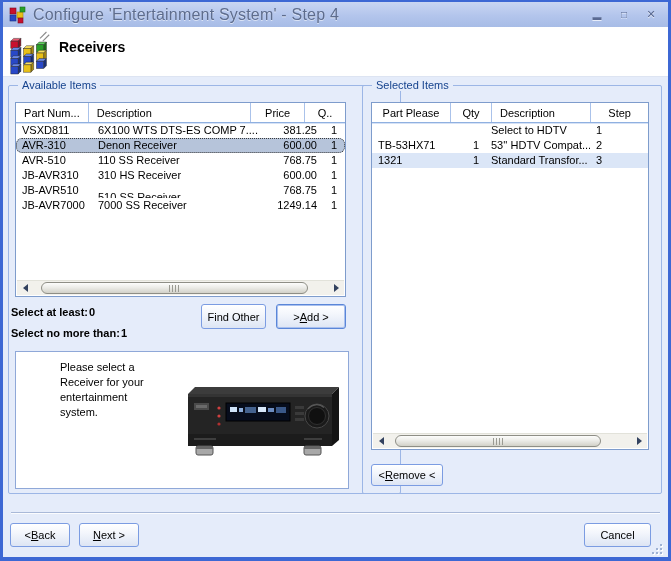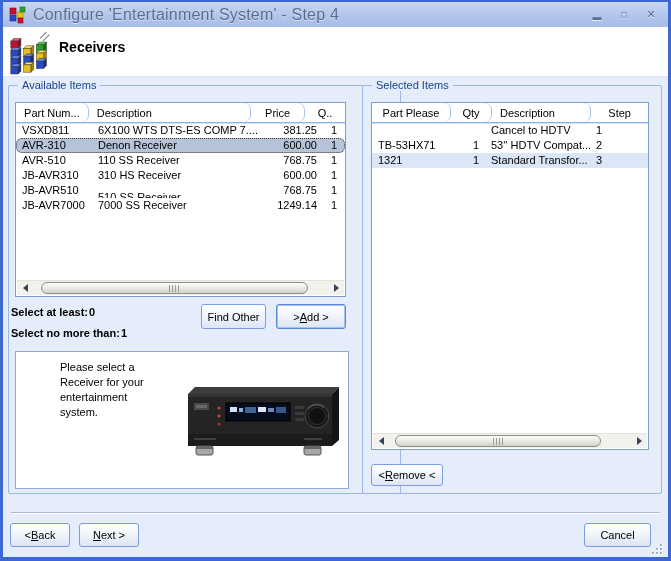--- a/index.html
+++ b/index.html
@@ -36,21 +36,21 @@
     color:#16438e; font-size:11px; }
 
   
   .listview { position:absolute; background:#ffffff; border:1px solid #7e9ccc; overflow:hidden; }
   .lv-avail { left:6px; top:16px; width:331px; height:195px; }
   .lv-sel   { left:8px; top:16px; width:278px; height:348px; }
 
   .lv-head { display:flex; height:20px; border-bottom:1px solid #8fb0e0; box-shadow:0 1px 0 #d6e2f6;
     background:#ffffff; }
   .lv-hcell { height:100%; display:flex; align-items:center; justify-content:center;
-    border-right:1px solid #aac2ea; padding:0 20px; white-space:nowrap; overflow:hidden; color:#000;border-radius:7px; }
+    border-right:1px solid #aac2ea; padding:0 20px; white-space:nowrap; overflow:hidden; color:#000; }
   .lv-hcell.al { justify-content:flex-start; padding-left:8px; }
   .lv-hcell:last-child { border-right:none; }
 
   .lv-body { position:relative; }
   .lv-row { display:flex; height:15px; line-height:15px; }
   .lv-cell { padding:0 6px; white-space:nowrap; overflow:hidden; }
   .row-selected-focus { background:#b6c4da; outline:1px dotted #3a3a3a; outline-offset:-1px;border-radius:6px; }
   .row-selected-soft  { background:#dbe6f7; }
 
   
@@ -321,21 +321,21 @@
         <div class="lv-head" id="sel-head">
             <div class="lv-hcell" style="width: 82px;">Part Please</div>
             <div class="lv-hcell" style="width: 31px;">Qty</div>
             <div class="lv-hcell al" style="width: 105px;">Description</div>
             <div class="lv-hcell" style="width: 58px;">Step</div>
           </div>
         <div class="lv-body" id="sel-rows">
             <div class="lv-row">
               <div class="lv-cell" style="width: 82px; text-align: left;"></div>
               <div class="lv-cell" style="width: 31px; text-align: right;"></div>
-              <div class="lv-cell" style="width: 105px; text-align: left;">Cancel to HDTV</div>
+              <div class="lv-cell" style="width: 105px; text-align: left;">Select to HDTV</div>
               <div class="lv-cell" style="width: 58px; text-align: left;">1</div>
             </div>
             <div class="lv-row">
               <div class="lv-cell" style="width: 82px; text-align: left;">TB-53HX71</div>
               <div class="lv-cell" style="width: 31px; text-align: right;">1</div>
               <div class="lv-cell" style="width: 105px; text-align: right;">53'' HDTV Compat...</div>
               <div class="lv-cell" style="width: 58px; text-align: left;">2</div>
             </div>
             <div class="lv-row row-selected-soft">
               <div class="lv-cell" style="width: 82px; text-align: left;">1321</div>

